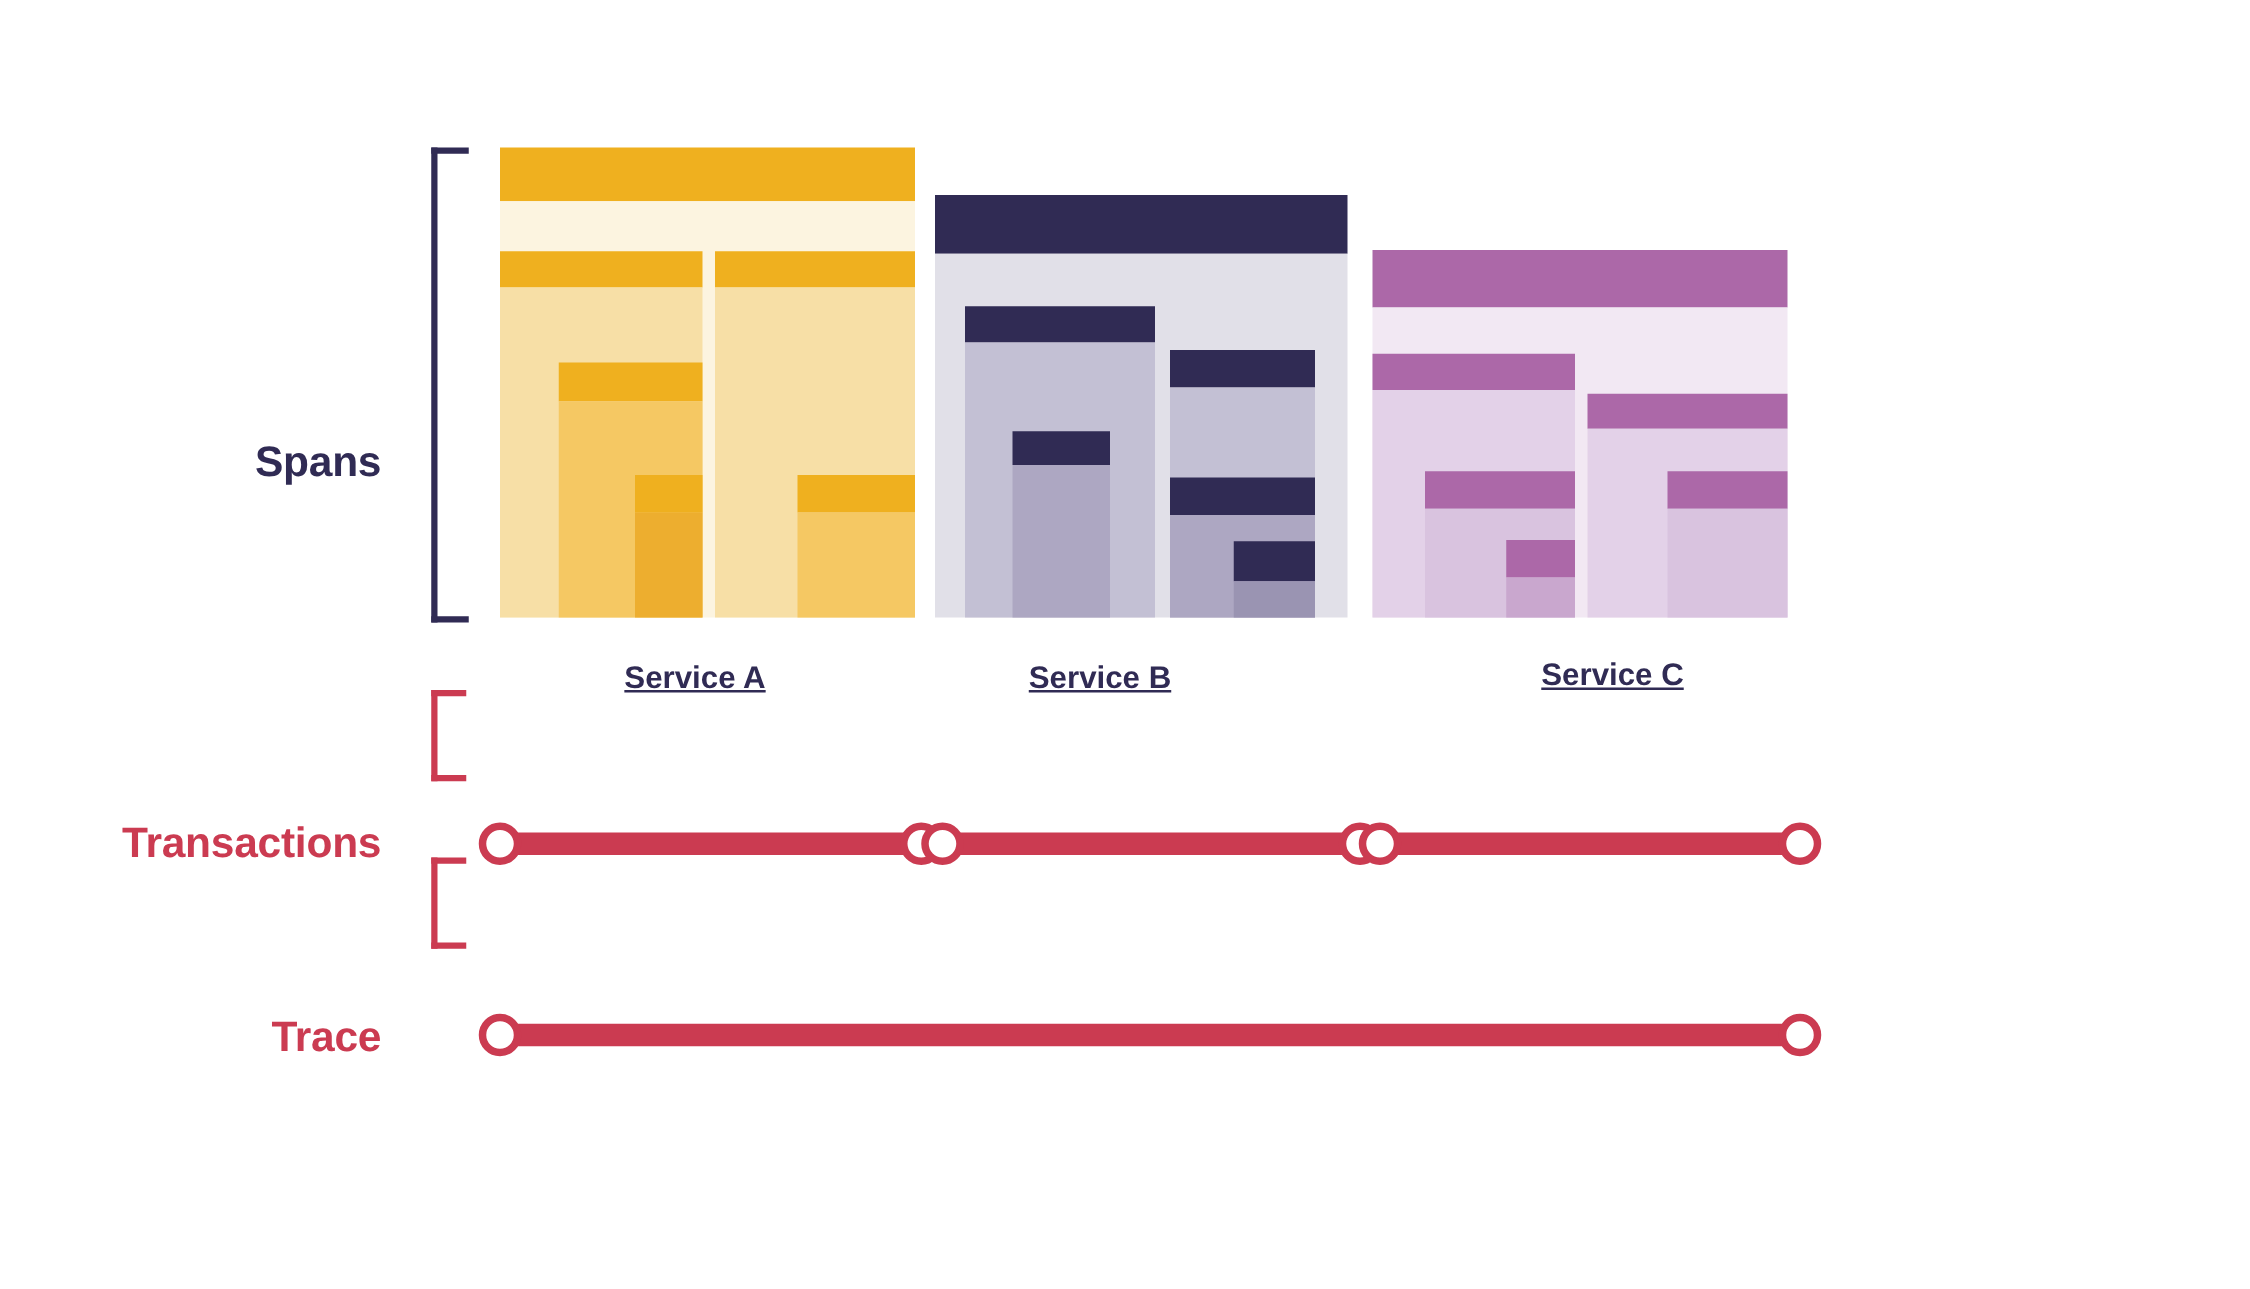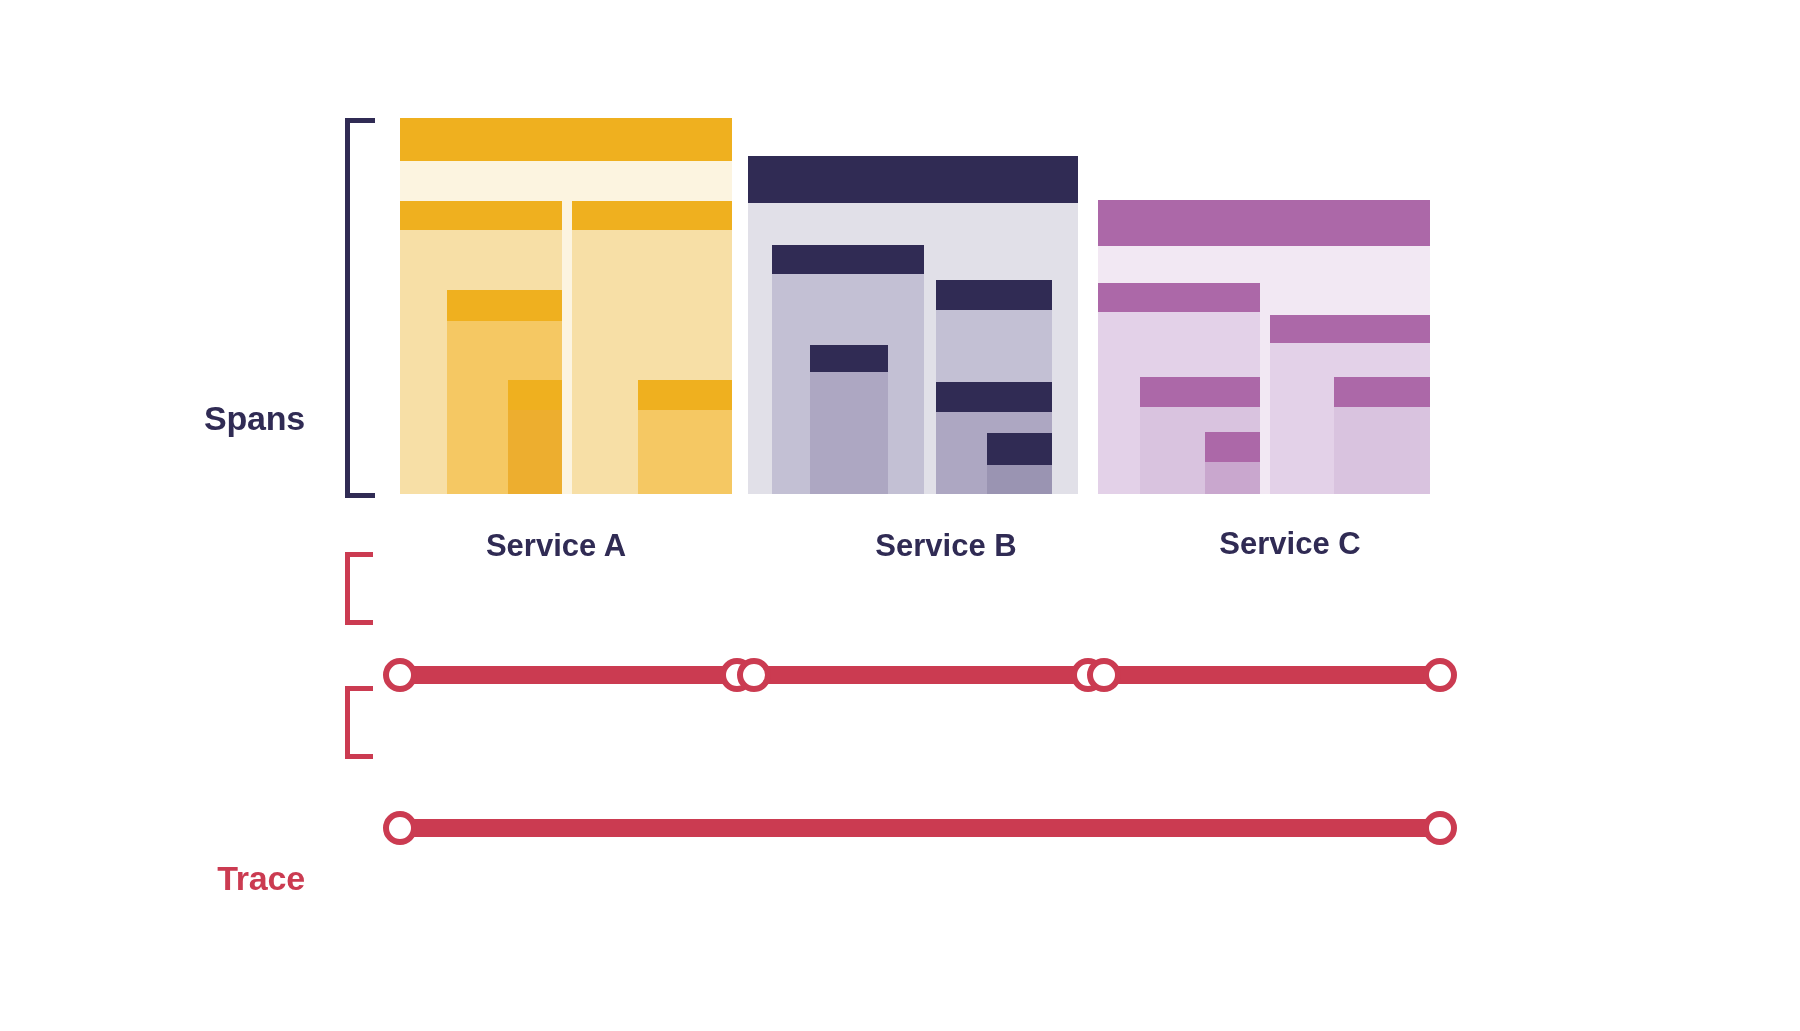--- a/index.html
+++ b/index.html
@@ -24,21 +24,20 @@
 
   .abs { position: absolute; }
 
   
   .row-label {
     position: absolute;
     font-weight: bold;
     letter-spacing: -0.2px;
     white-space: nowrap;
     text-align: right;
-    margin-top: 48px;
   }
   #spans-label {
     font-size: 34px;
     color: #302B54;
     right: 1495px;
     top: 370px;
     transform: translateY(-50%);
   }
   #transactions-label {
     font-size: 34px;
@@ -57,26 +56,27 @@
 
   
   .bracket {
     position: absolute;
     border-style: solid;
     border-right: none;
     box-sizing: border-box;
   }
   .service-caption {
     position: absolute;
-    font-size: 31px;
+    font-size: 25px;
     font-weight: bold;
     color: #302B54;
     white-space: nowrap;
     text-align: center;
     transform: translateX(-50%);
+    text-decoration: underline;
   }
 
   
   .span-rect {
     position: absolute;
     box-sizing: border-box;
   }
 
   
   .rail {
@@ -95,20 +95,21 @@
     box-sizing: border-box;
     transform: translate(-50%, -50%);
   }
 </style>
 </head>
 <body>
 
 <div id="stage">
 
   <div class="row-label" id="spans-label">Spans</div>
+  <div class="row-label" id="transactions-label">Transactions</div>
   <div class="row-label" id="trace-label">Trace</div>
 
   <div id="brackets-layer">
       <div class="bracket" style="left: 345px; top: 118px; width: 30px; height: 380px; border-width: 5px; border-color: rgb(48, 43, 84);"></div>
       <div class="bracket" style="left: 345px; top: 552px; width: 28px; height: 73px; border-width: 5px; border-color: rgb(203, 59, 81);"></div>
       <div class="bracket" style="left: 345px; top: 686px; width: 28px; height: 73px; border-width: 5px; border-color: rgb(203, 59, 81);"></div>
     </div>
 
   <div id="spans-layer">
       <div class="abs" style="left: 0px; top: 0px; width: 1800px; height: 1031px;">
@@ -150,21 +151,21 @@
         <div class="span-rect" style="left: 1140px; top: 407px; width: 120px; height: 87px; background: rgb(217, 195, 223);"></div>
         <div class="span-rect" style="left: 1334px; top: 377px; width: 96px; height: 30px; background: rgb(172, 104, 168);"></div>
         <div class="span-rect" style="left: 1334px; top: 407px; width: 96px; height: 87px; background: rgb(217, 195, 223);"></div>
         <div class="span-rect" style="left: 1205px; top: 432px; width: 55px; height: 30px; background: rgb(172, 104, 168);"></div>
         <div class="span-rect" style="left: 1205px; top: 462px; width: 55px; height: 32px; background: rgb(201, 167, 206);"></div>
       </div>
     </div>
 
   <div id="captions-layer">
       <div class="service-caption" style="left: 556px; top: 528px;">Service A</div>
-      <div class="service-caption" style="left: 946px; top: 528px;">Service B</div>
+      <div class="service-caption" style="left: 880px; top: 528px;">Service B</div>
       <div class="service-caption" style="left: 1290px; top: 526px;">Service C</div>
     </div>
 
   <div id="timelines-layer">
       <div class="abs" style="left: 0px; top: 0px; width: 1800px; height: 1031px;">
         <div class="rail" style="left: 400px; width: 337px; top: 666px; background: rgb(203, 59, 81);"></div>
         <div class="rail" style="left: 754px; width: 334px; top: 666px; background: rgb(203, 59, 81);"></div>
         <div class="rail" style="left: 1104px; width: 336px; top: 666px; background: rgb(203, 59, 81);"></div>
         <div class="node" style="left: 400px; top: 675px; border-color: rgb(203, 59, 81);"></div>
         <div class="node" style="left: 737px; top: 675px; border-color: rgb(203, 59, 81);"></div>

